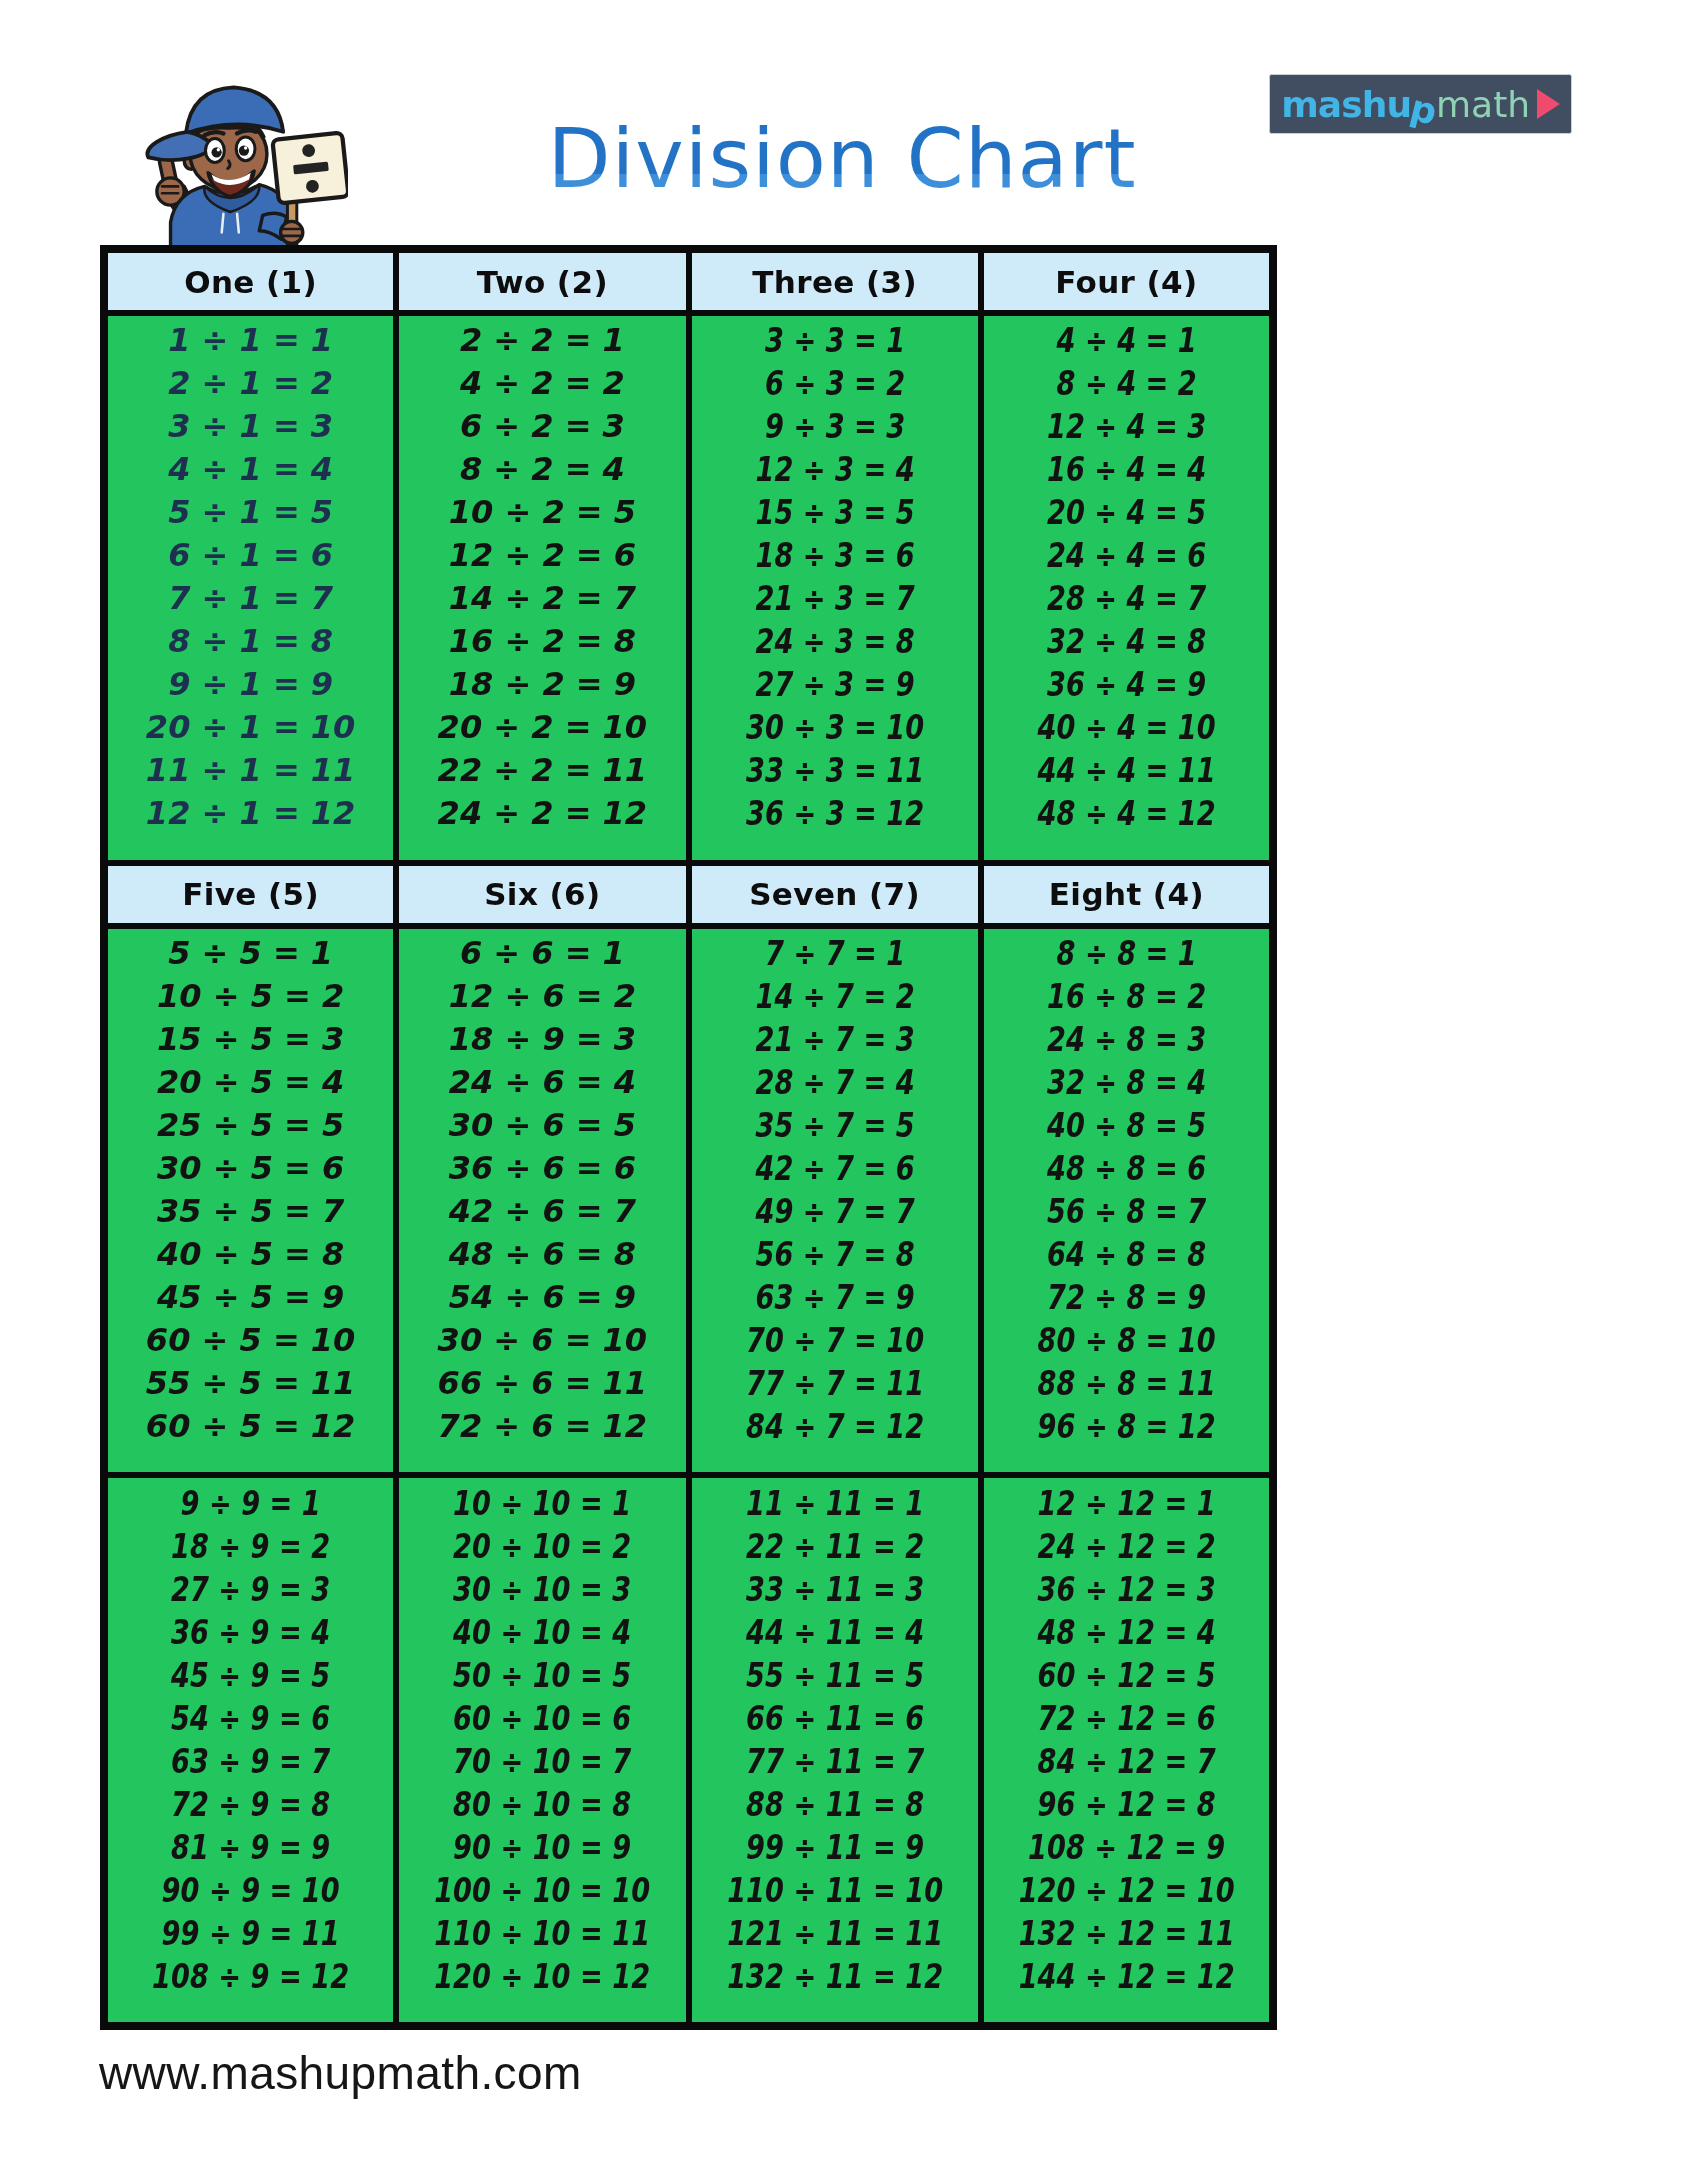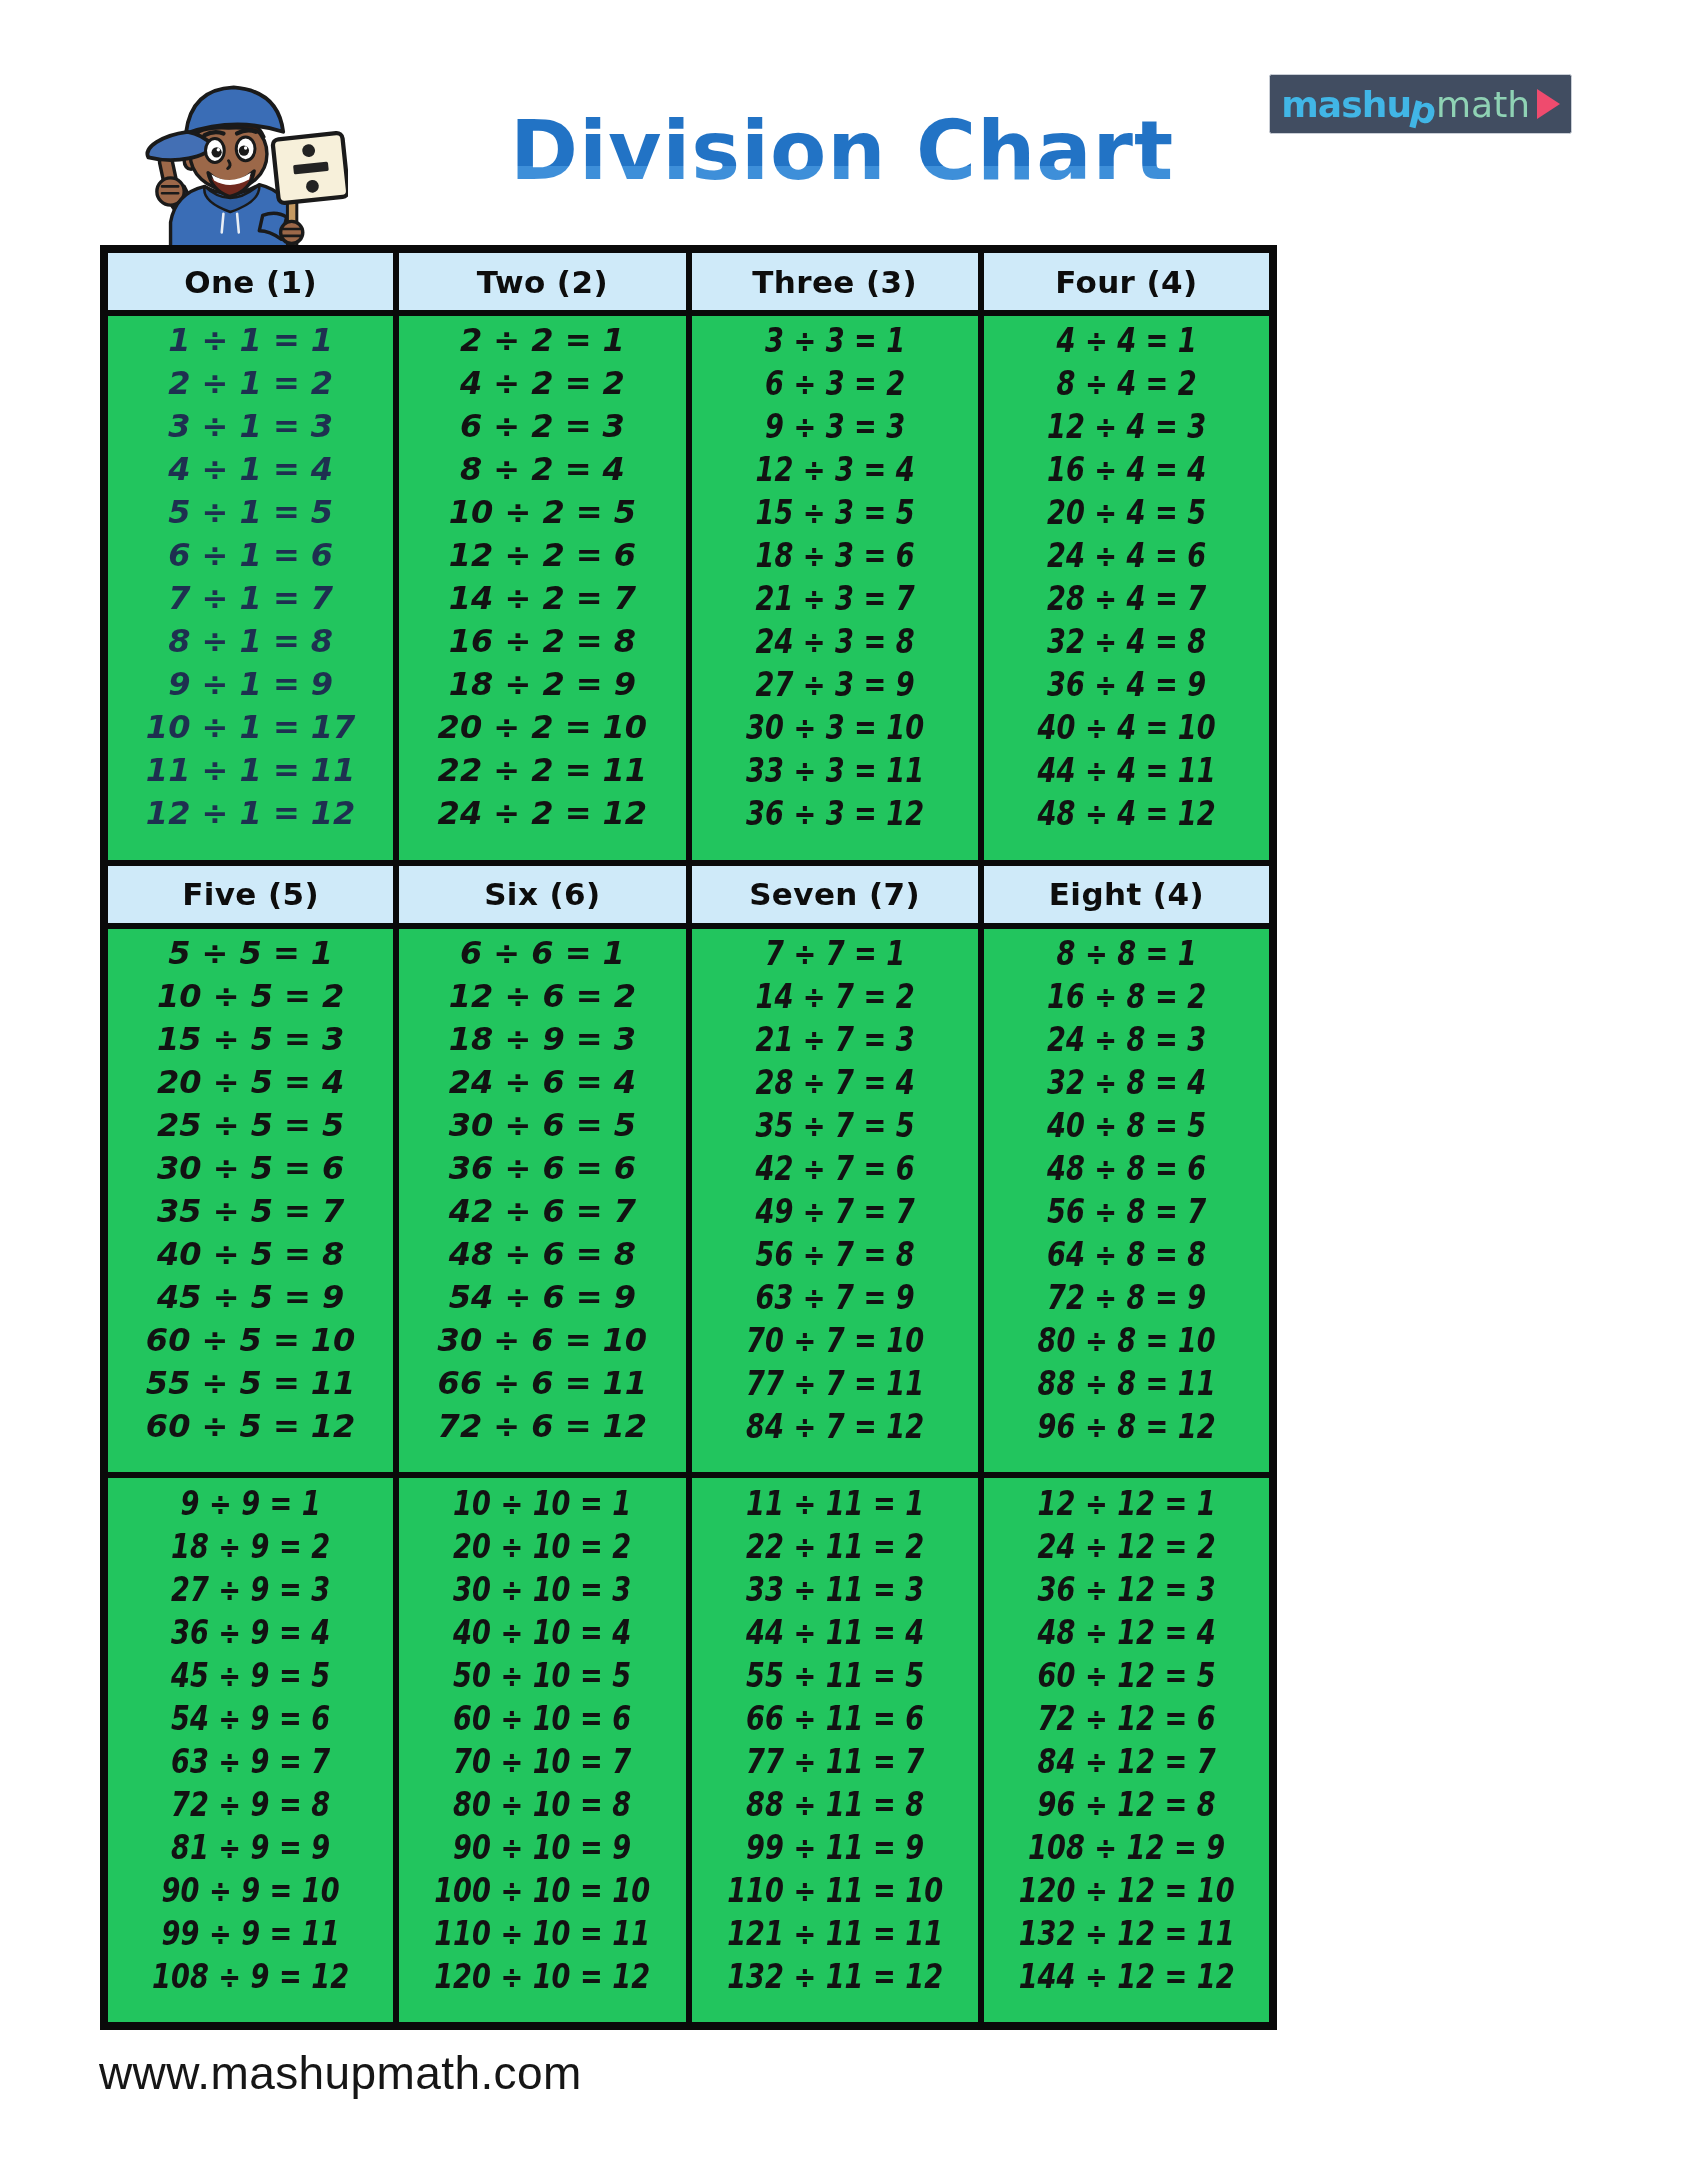--- a/index.html
+++ b/index.html
@@ -10,22 +10,22 @@
     overflow:hidden;
   }
   .page{ position:absolute; inset:0; width:1685px; height:2181px; }
 
   
   .mascot{
     position:absolute; left:133px; top:72px; width:215px; height:181px;
     z-index:1;
   }
   .title{
-    position:absolute; left:842px; top:108px; transform:translateX(-50%);
-    margin:0; font-size:82px; font-weight:bold; line-height:1.05;
+    position:absolute; left:842px; top:116px; transform:translateX(-50%);
+    margin:0; font-size:82px; font-weight:normal; line-height:1.05;
     letter-spacing:0.9px; white-space:nowrap;
     color:var(--title_top,#2273c5);
     z-index:1;
   }
   @supports ((-webkit-background-clip:text) or (background-clip:text)){
     .title{
       background:linear-gradient(180deg,var(--title_top,#2273c5) 0%,var(--title_top,#2273c5) 68%,var(--title_bottom,#3e8fd9) 68%,var(--title_bottom,#3e8fd9) 100%);
       -webkit-background-clip:text; background-clip:text; color:transparent;
     }
   }
@@ -158,21 +158,21 @@
           <td class="navy">
             <div class="fact">1 ÷ 1 = 1</div>
             <div class="fact">2 ÷ 1 = 2</div>
             <div class="fact">3 ÷ 1 = 3</div>
             <div class="fact">4 ÷ 1 = 4</div>
             <div class="fact">5 ÷ 1 = 5</div>
             <div class="fact">6 ÷ 1 = 6</div>
             <div class="fact">7 ÷ 1 = 7</div>
             <div class="fact">8 ÷ 1 = 8</div>
             <div class="fact">9 ÷ 1 = 9</div>
-            <div class="fact">10 ÷ 1 = 17</div>
+            <div class="fact">20 ÷ 1 = 10</div>
             <div class="fact">11 ÷ 1 = 11</div>
             <div class="fact">12 ÷ 1 = 12</div>
           </td>
           <td class="">
             <div class="fact">2 ÷ 2 = 1</div>
             <div class="fact">4 ÷ 2 = 2</div>
             <div class="fact">6 ÷ 2 = 3</div>
             <div class="fact">8 ÷ 2 = 4</div>
             <div class="fact">10 ÷ 2 = 5</div>
             <div class="fact">12 ÷ 2 = 6</div>

